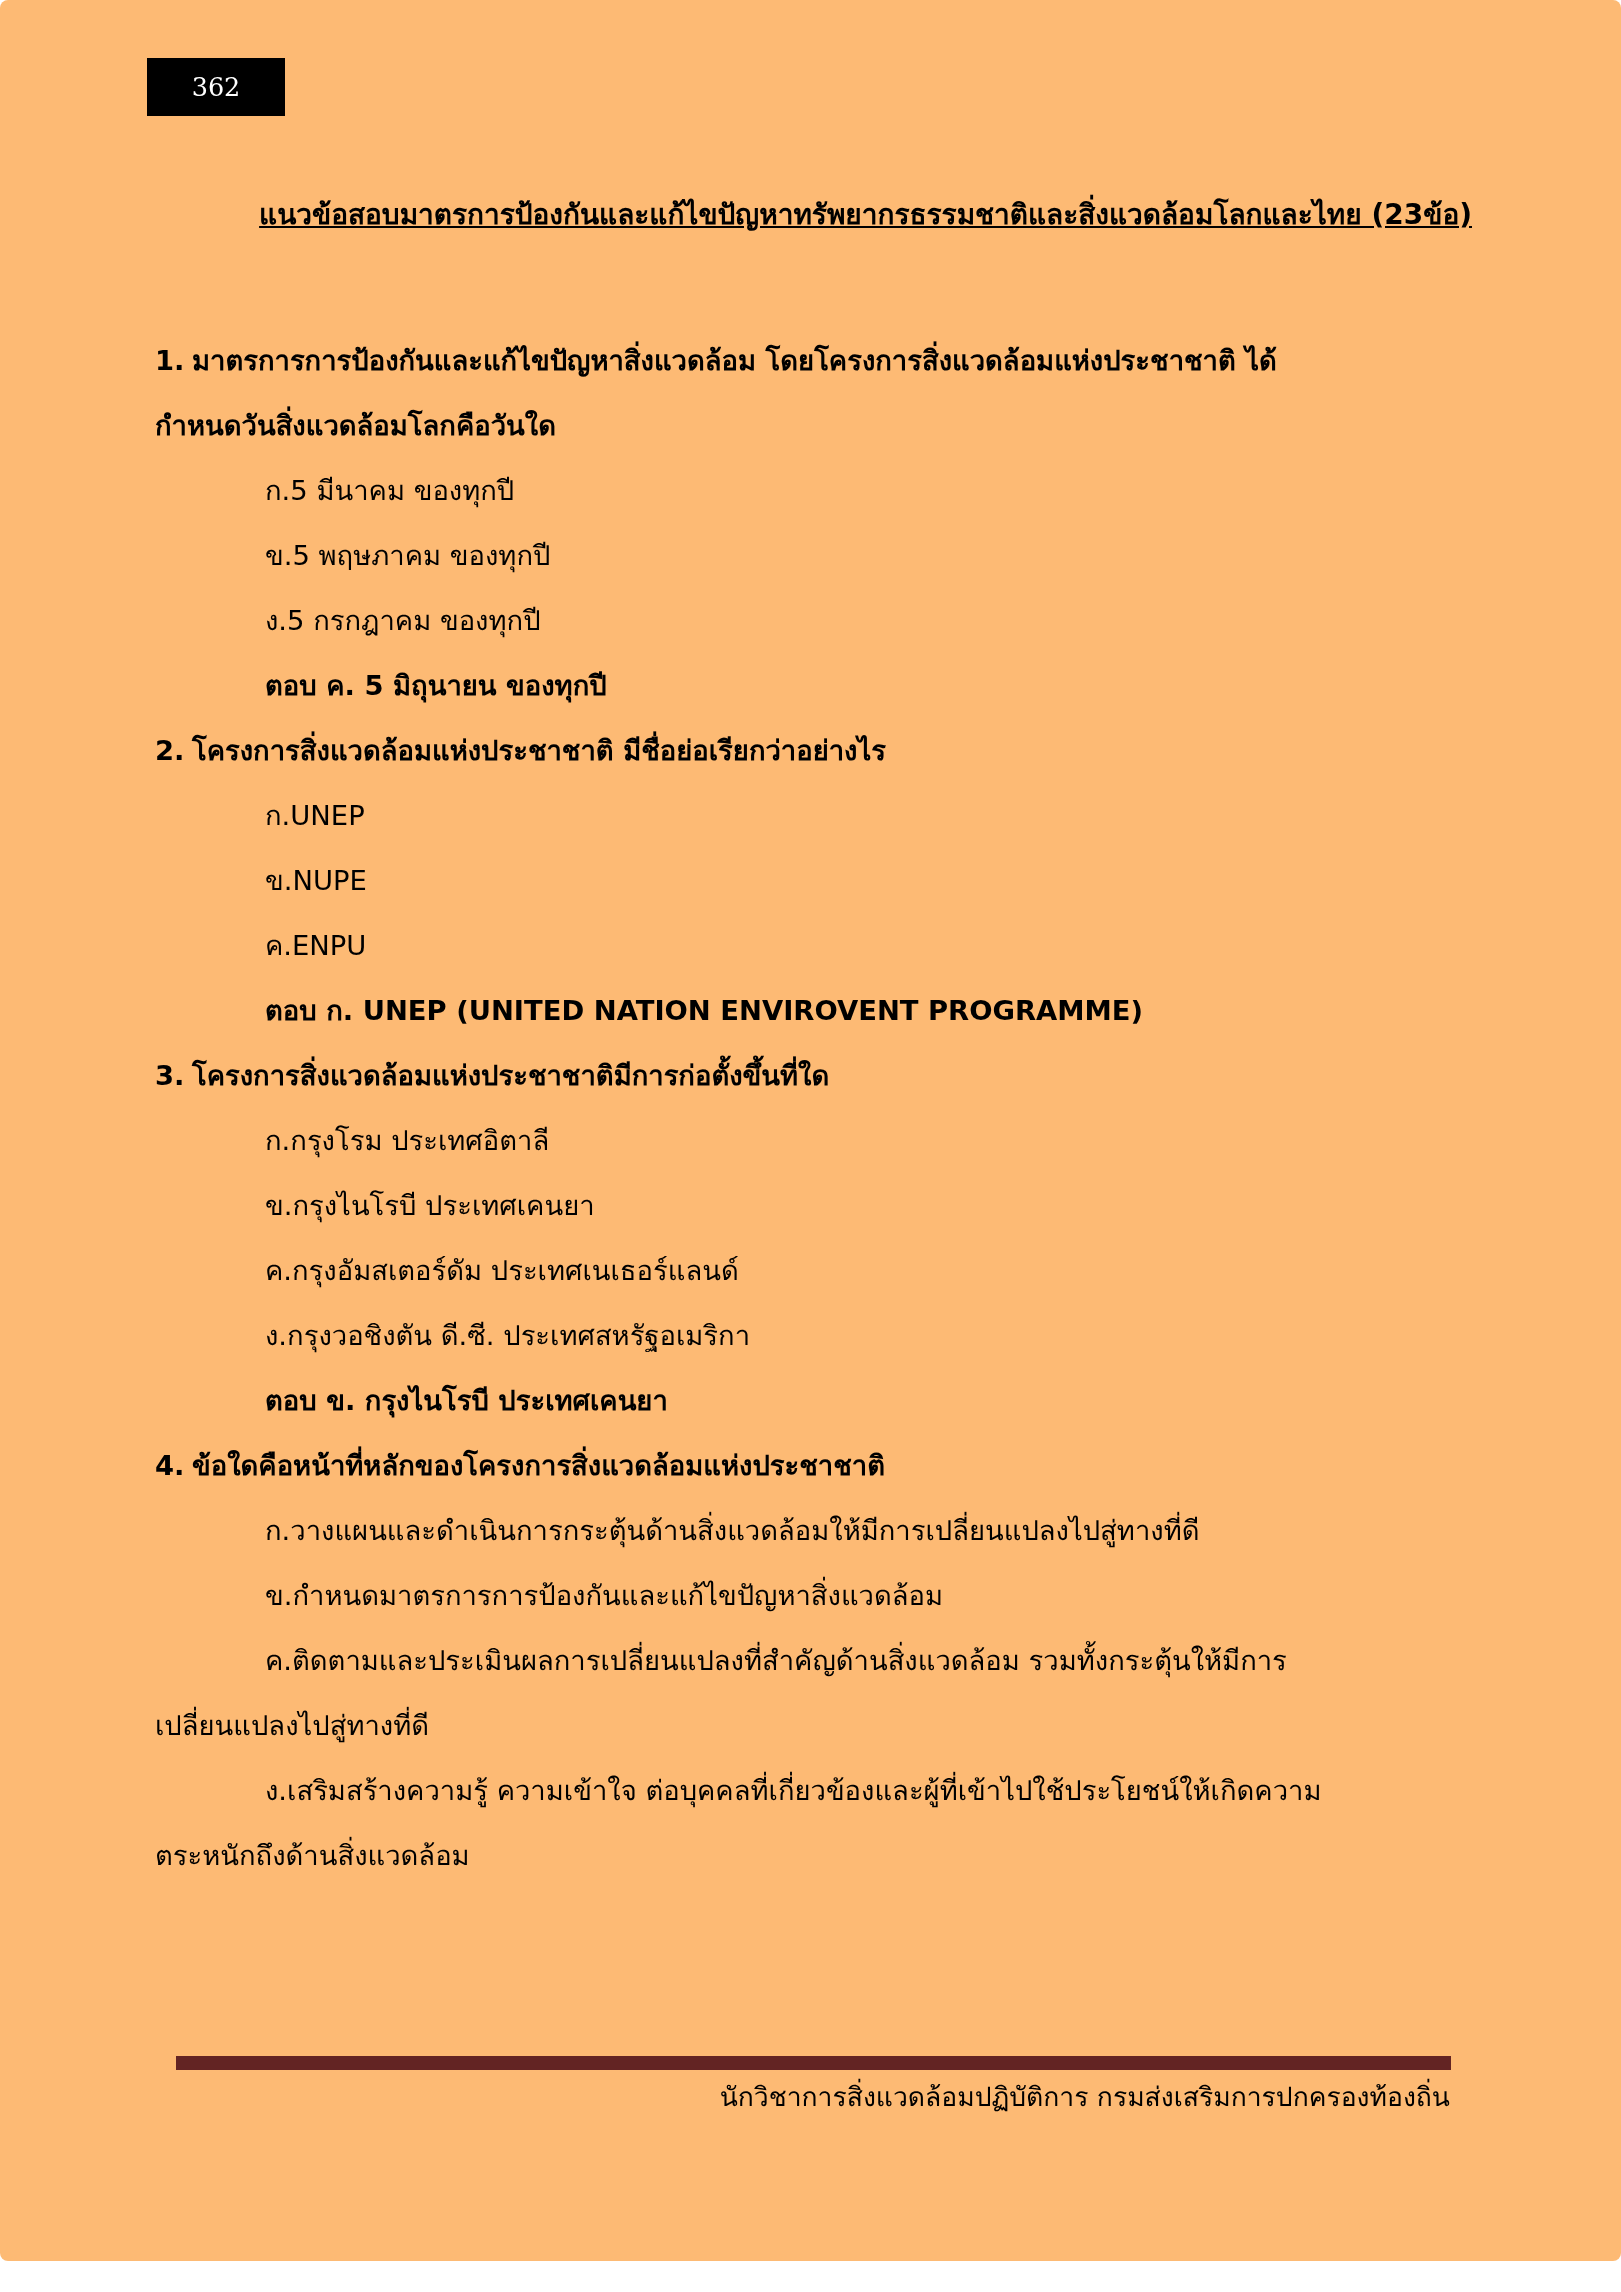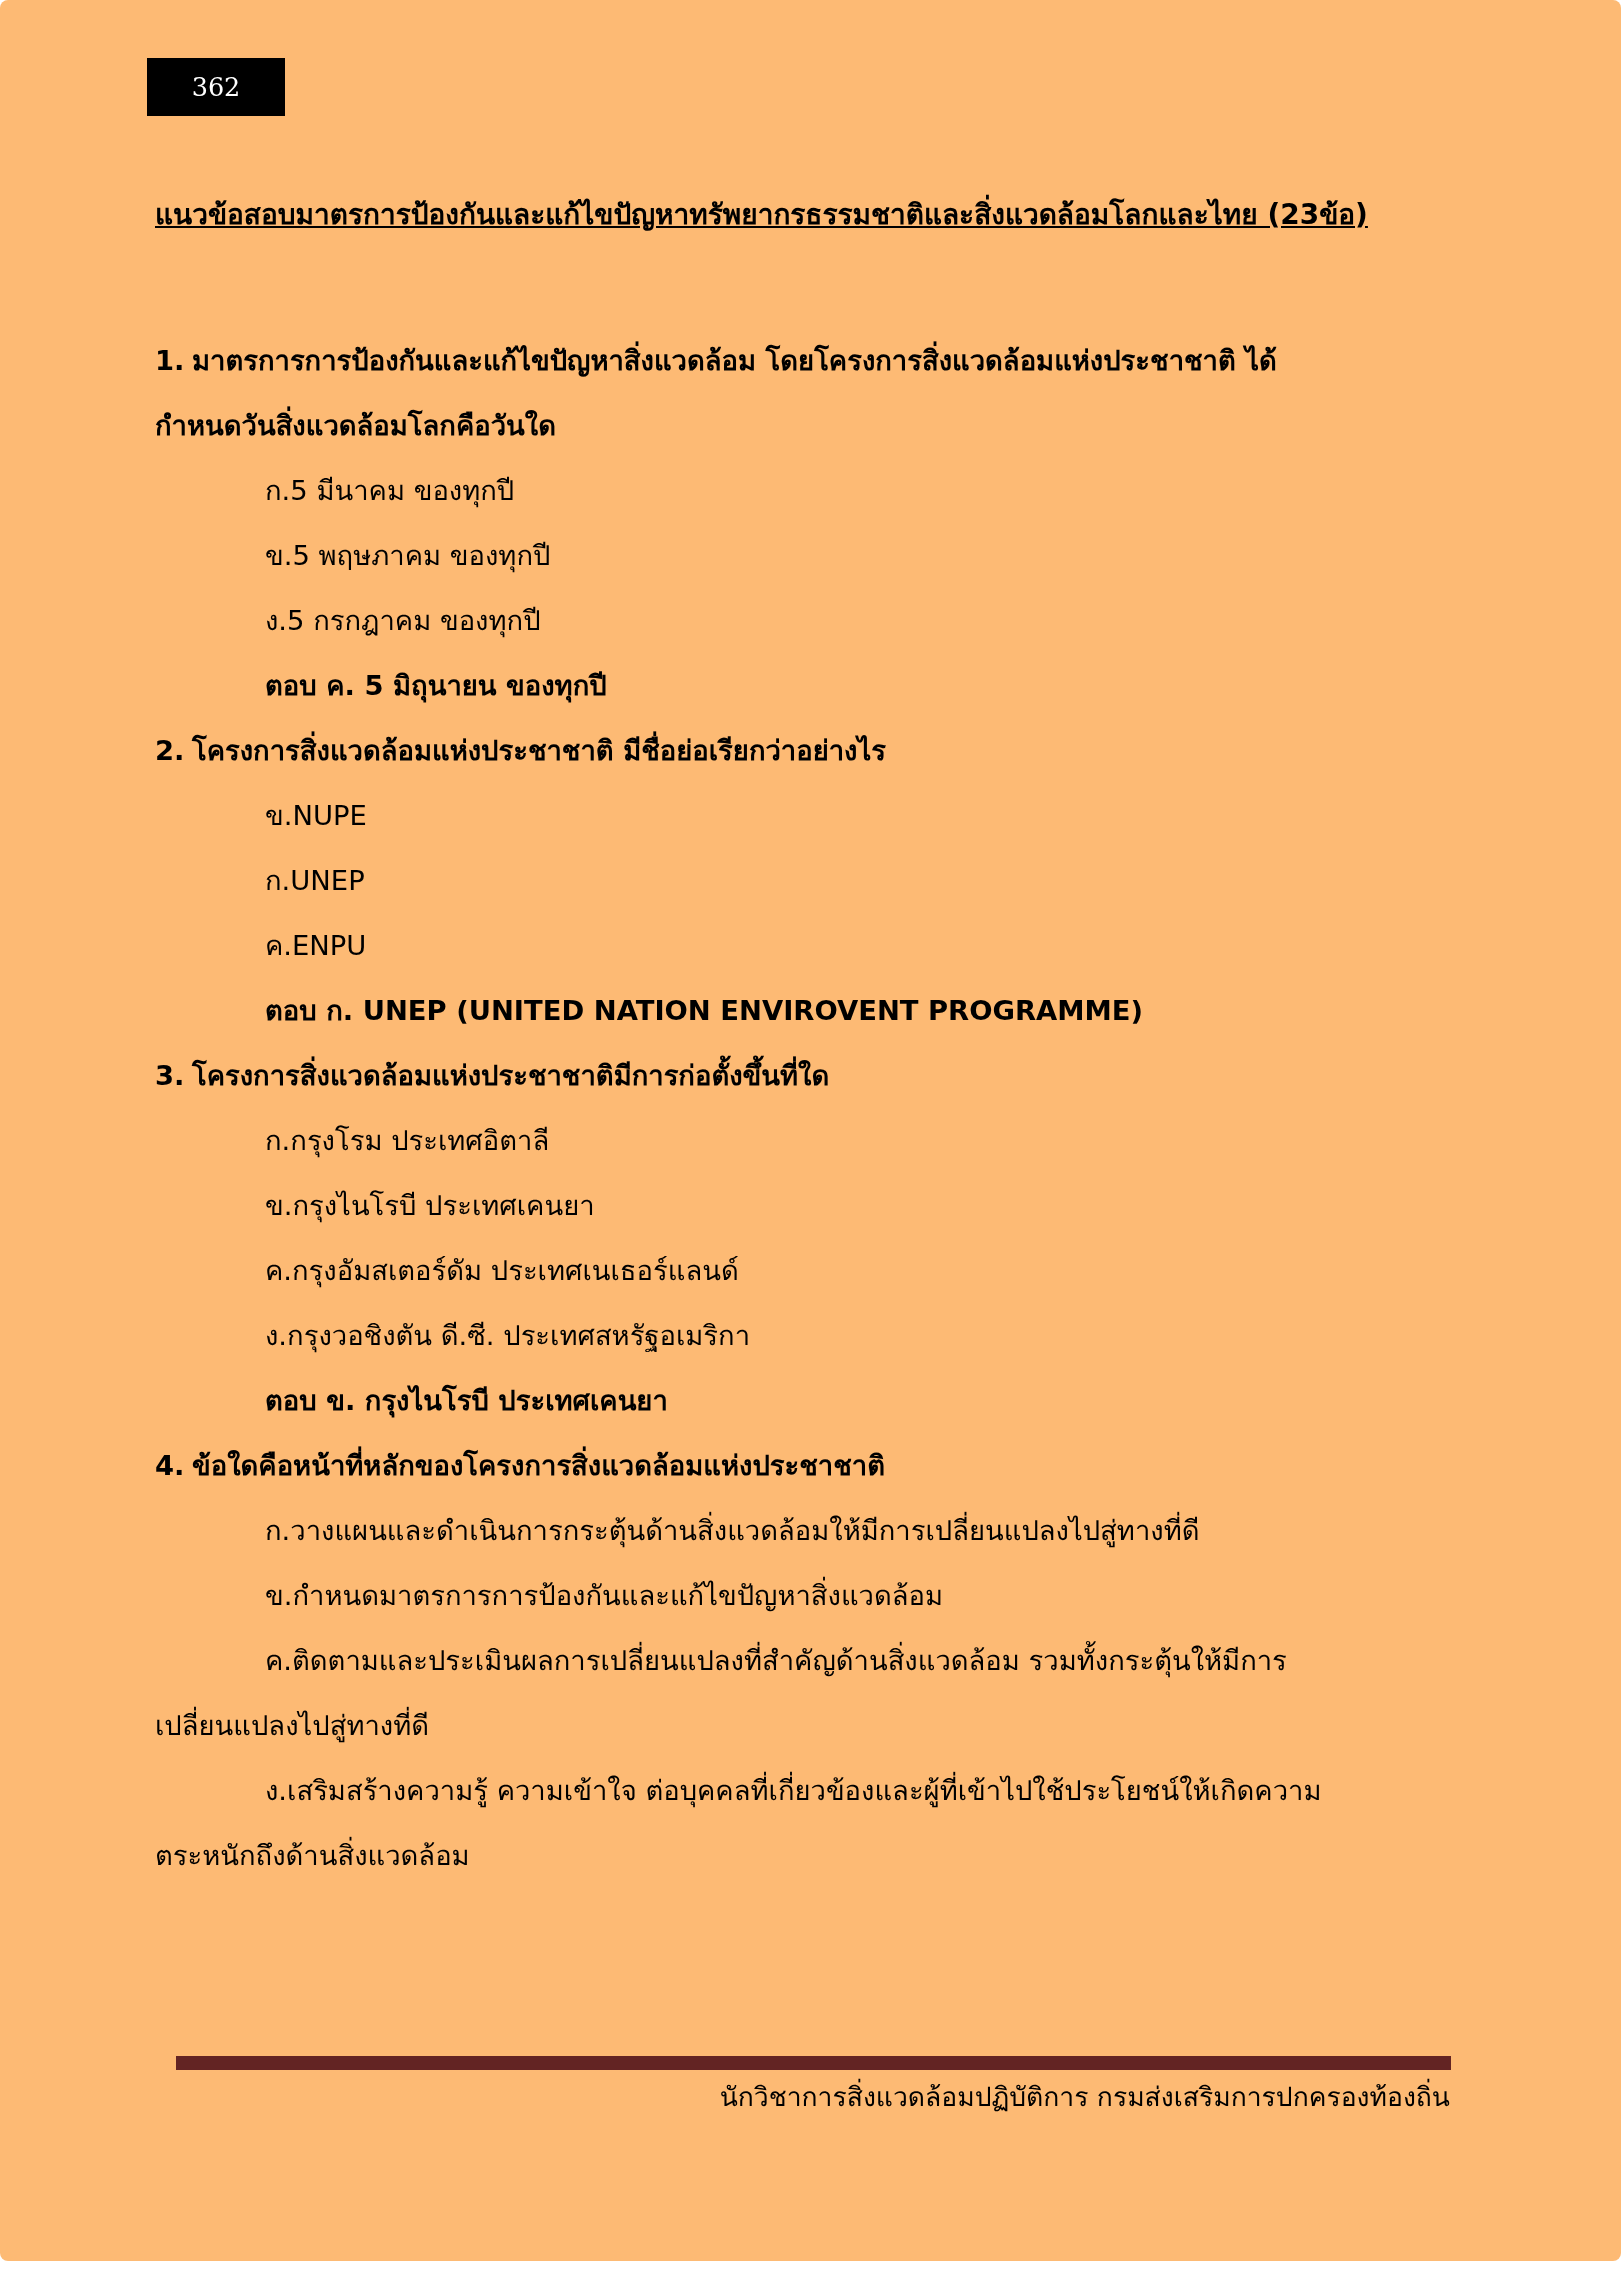--- a/index.html
+++ b/index.html
@@ -28,20 +28,21 @@
     left:155px; top:192px;
     width:1317px;
   }
   .title{
     font-size:28px;
     font-weight:bold;
     text-decoration:underline;
     height:51px;
     margin-bottom:85px;
     white-space:nowrap;
+    text-align:right;
   }
   .row{
     height:65px;
     display:flex;
     align-items:center;
     white-space:nowrap;
     font-size:27.4px;
   }
   .row.q{font-weight:bold;}
   .qnum{display:inline-block;min-width:37px;}
@@ -82,22 +83,22 @@
       <div class="row choice">ข.5 พฤษภาคม ของทุกปี</div>
       <div class="row choice">ง.5 กรกฎาคม ของทุกปี</div>
       <div class="row answer">ตอบ ค. 5 มิถุนายน ของทุกปี</div>
     </section>
 
     <section>
       <div class="row q">
         <span class="qnum">2.</span>
         <span>โครงการสิ่งแวดล้อมแห่งประชาชาติ มีชื่อย่อเรียกว่าอย่างไร</span>
       </div>
+      <div class="row choice">ก.UNEP</div>
       <div class="row choice">ข.NUPE</div>
-      <div class="row choice">ก.UNEP</div>
       <div class="row choice">ค.ENPU</div>
       <div class="row answer">ตอบ ก. UNEP (UNITED NATION ENVIROVENT PROGRAMME)</div>
     </section>
 
     <section>
       <div class="row q">
         <span class="qnum">3.</span>
         <span>โครงการสิ่งแวดล้อมแห่งประชาชาติมีการก่อตั้งขึ้นที่ใด</span>
       </div>
       <div class="row choice">ก.กรุงโรม ประเทศอิตาลี</div>

